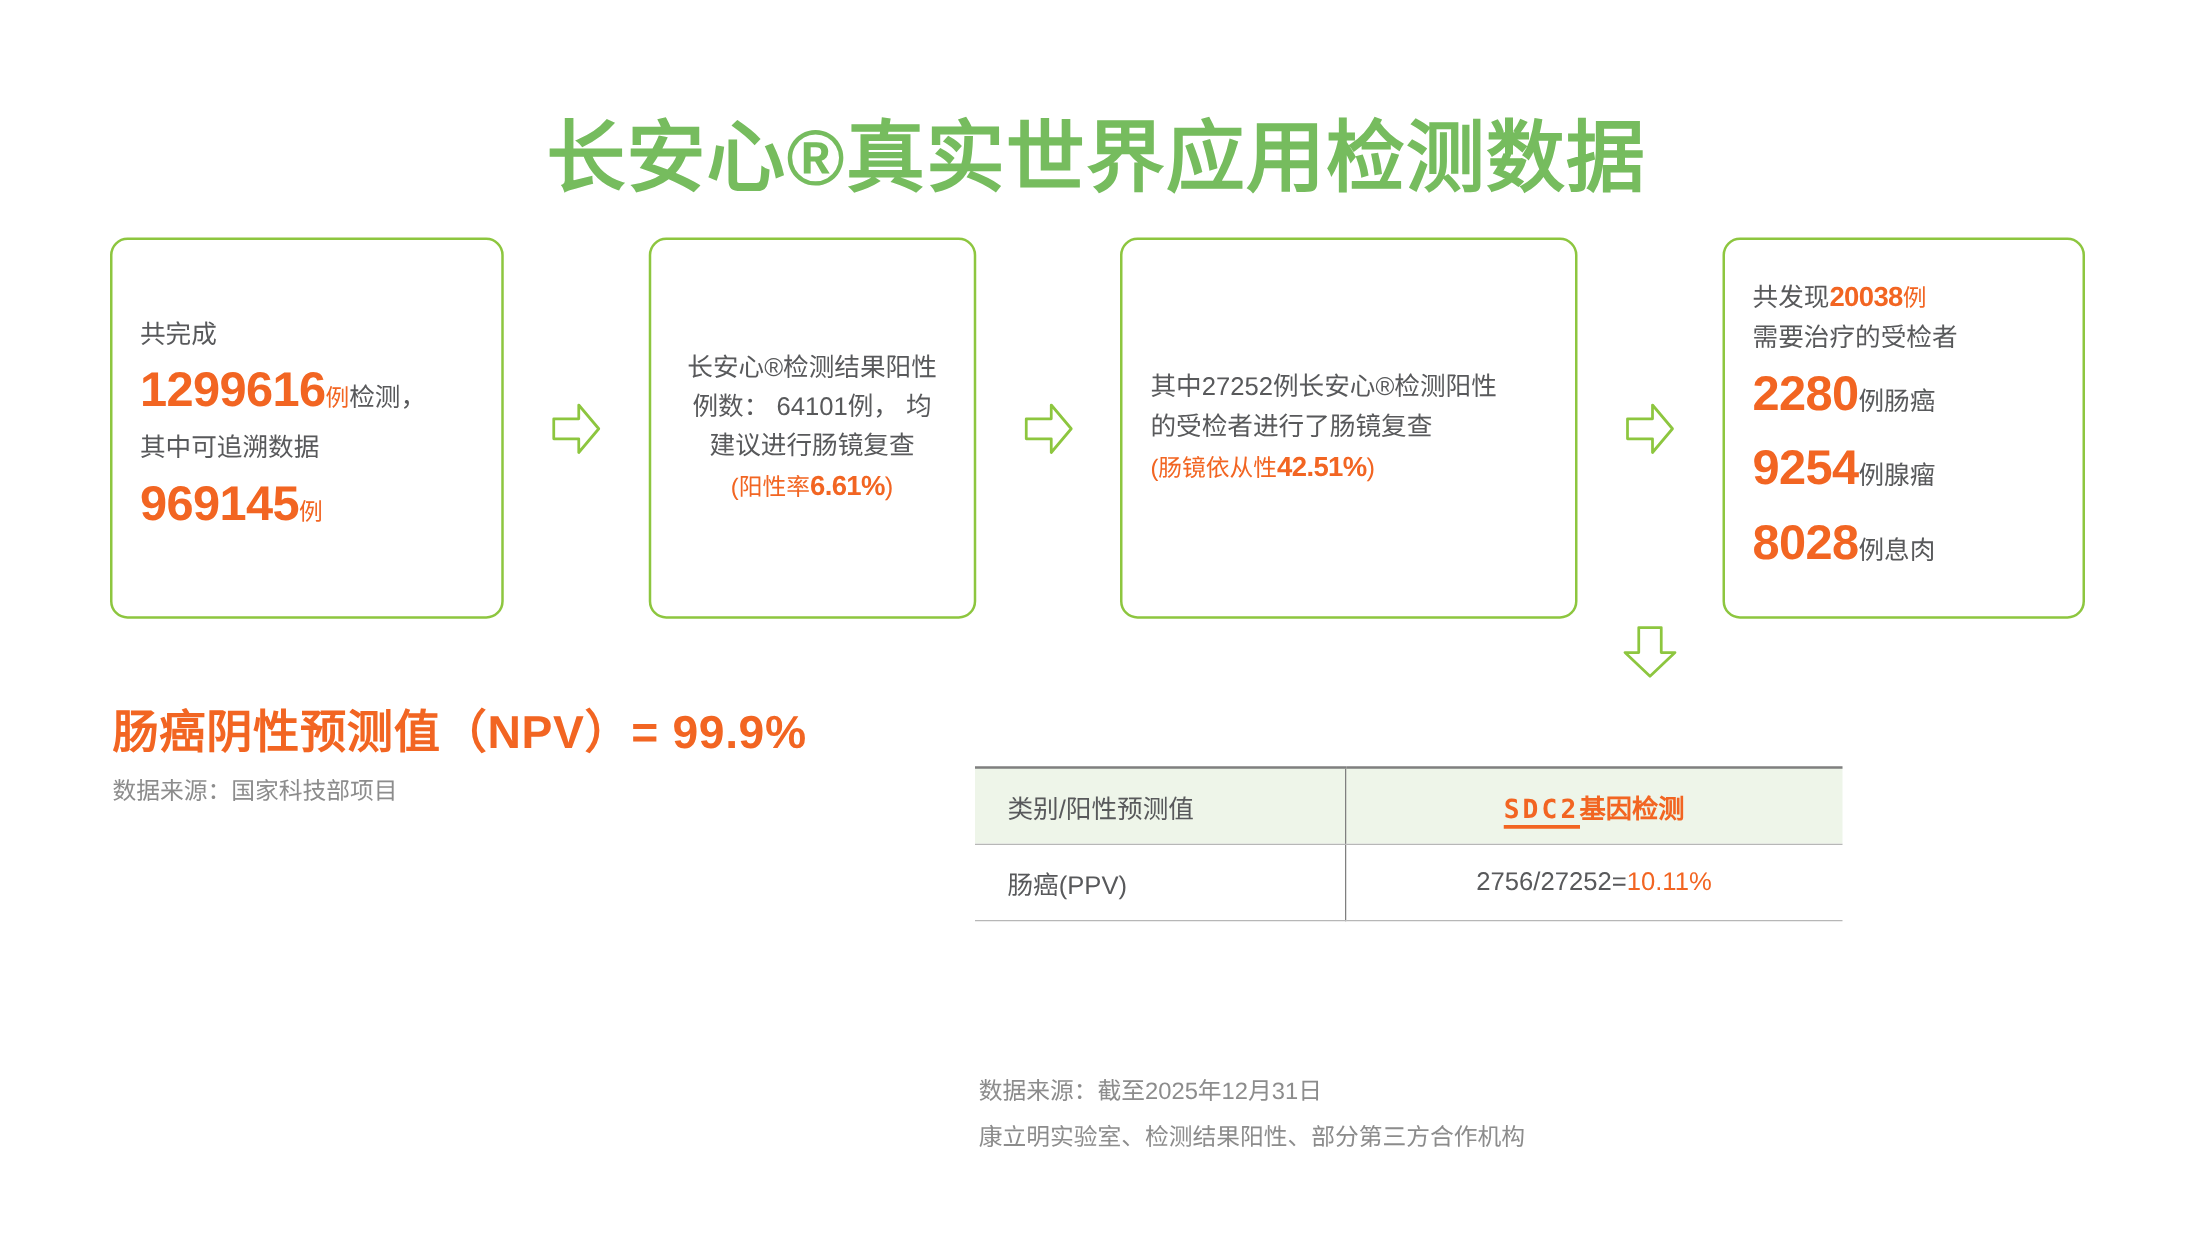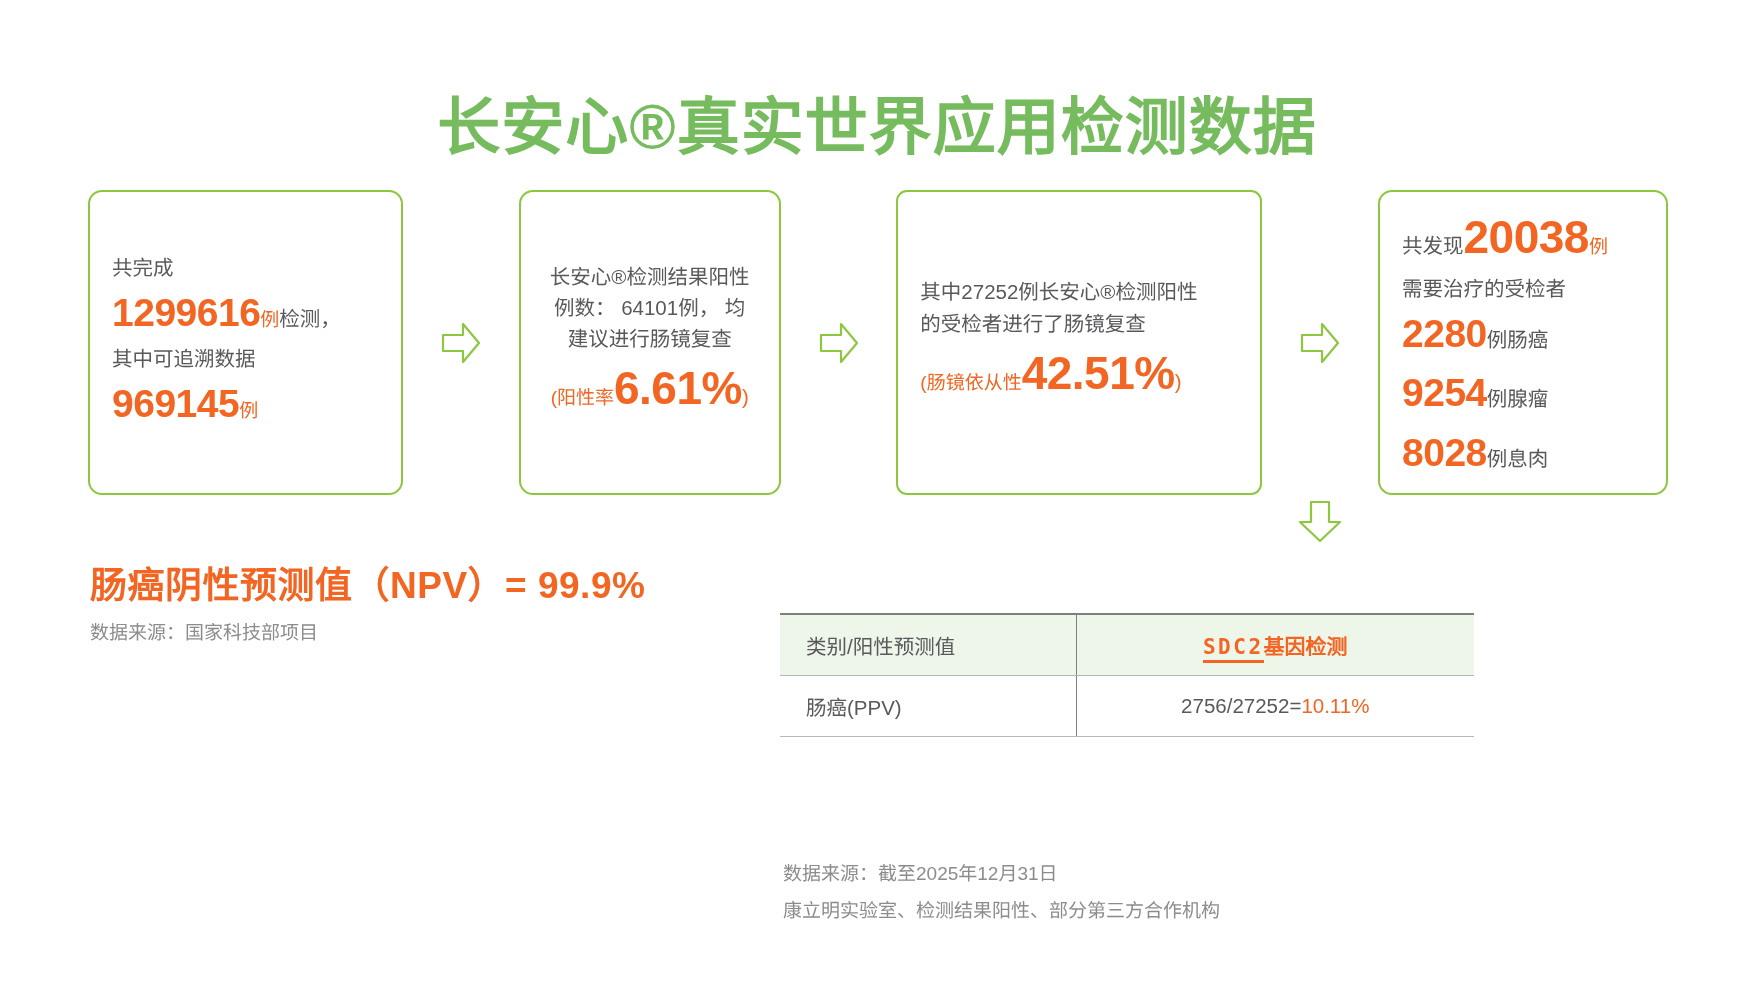--- a/index.html
+++ b/index.html
@@ -48,21 +48,21 @@
     border-radius: 14px;
     box-sizing: border-box;
     background: #ffffff;
     display: flex;
     flex-direction: column;
     justify-content: center;
     padding: 0 22px;
   }
   .box1 { width: 315px; }
   .box2 { width: 262px; }
-  .box3 { width: 366px; border-radius: 11px; }
+  .box3 { width: 366px; }
   .box4 { width: 290px; }
 
   .flow-arrow {
     flex: 1 1 auto;
     display: flex;
     align-items: center;
     justify-content: center;
   }
   .arrow-right-svg { display: block; }
 
@@ -72,21 +72,21 @@
     color: #58595b;
     white-space: nowrap;
   }
   .line.center { text-align: center; }
   .big {
     font-size: 39px;
     font-weight: bold;
     color: #f26522;
     letter-spacing: -0.5px;
   }
-  .big.mid { font-size: 46px; }
+  .big.mid { font-size: 22px; }
   .small-or {
     font-size: 19px;
     color: #f26522;
     font-weight: normal;
   }
   .or {
     color: #f26522;
   }
 
   

